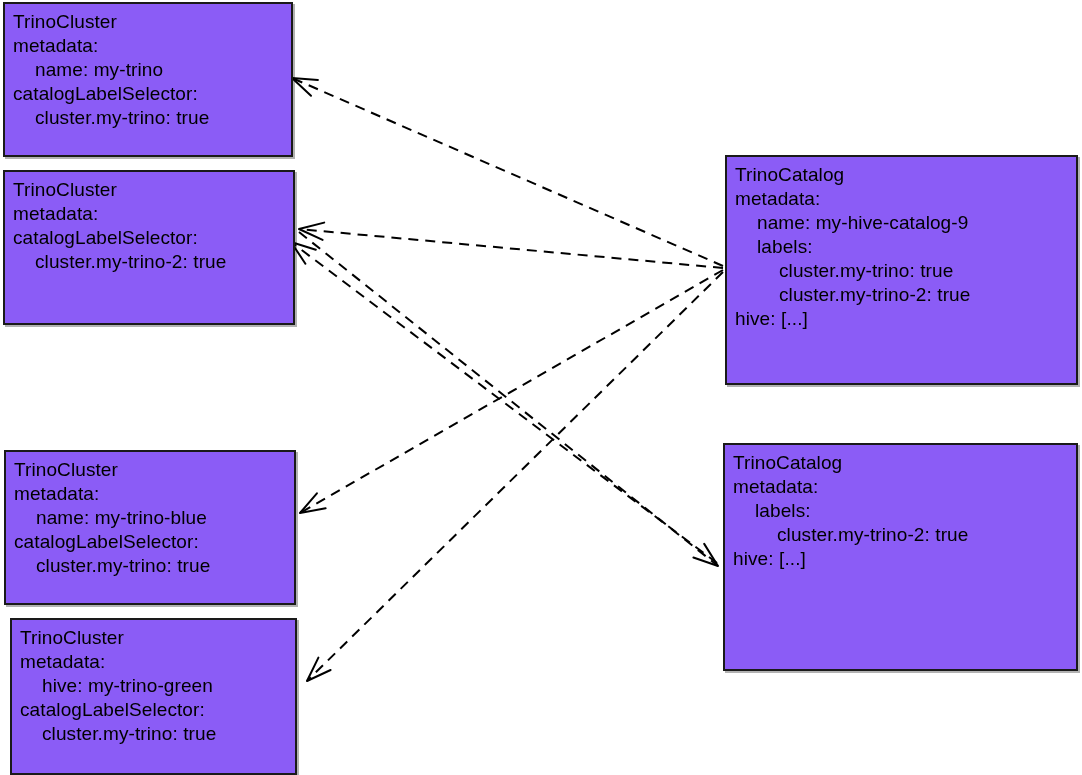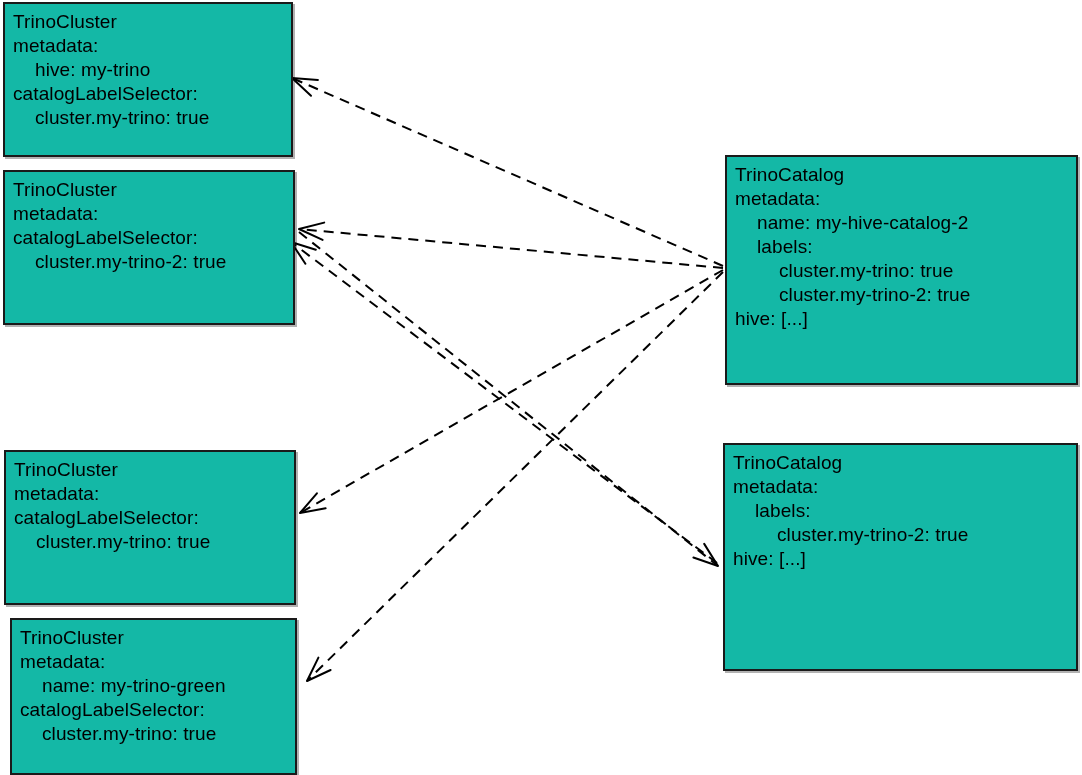--- a/index.html
+++ b/index.html
@@ -11,21 +11,21 @@
     position: relative;
     width: 1082px;
     height: 775px;
     background: #ffffff;
     overflow: hidden;
     font-family: "Liberation Sans", sans-serif;
   }
   .node {
     position: absolute;
     box-sizing: border-box;
-    background: #14b8a6;
+    background: #8b5cf6;
     border: 2px solid #1a1a1a;
     box-shadow: 2px 2px 0 rgba(0,0,0,0.30);
   }
   .node-body {
     padding: 6px 0 0 8px;
   }
   .line {
     font-size: 19px;
     line-height: 24px;
     color: #000000;
@@ -74,55 +74,56 @@
         <line x1="299" y1="232" x2="718" y2="566" stroke="#000000" stroke-width="2" stroke-dasharray="10 7" fill="none"></line>
         <path d="M 693.4 557.5 L 718 566 L 704.2 543.9" stroke="#000000" stroke-width="2" fill="none" stroke-linecap="round" stroke-linejoin="round"></path>
       </g>
     </svg>
 
   <div id="nodes">
       <div class="node" style="left: 3px; top: 2px; width: 290px; height: 155px;">
         <div class="node-body">
           <div class="line ind-0">TrinoCluster</div>
           <div class="line ind-0">metadata:</div>
-          <div class="line ind-1">hive: my-trino</div>
+          <div class="line ind-1">name: my-trino</div>
           <div class="line ind-0">catalogLabelSelector:</div>
           <div class="line ind-1">cluster.my-trino: true</div>
         </div>
       </div>
       <div class="node" style="left: 3px; top: 170px; width: 292px; height: 155px;">
         <div class="node-body">
           <div class="line ind-0">TrinoCluster</div>
           <div class="line ind-0">metadata:</div>
           <div class="line ind-0">catalogLabelSelector:</div>
           <div class="line ind-1">cluster.my-trino-2: true</div>
         </div>
       </div>
       <div class="node" style="left: 4px; top: 450px; width: 292px; height: 155px;">
         <div class="node-body">
           <div class="line ind-0">TrinoCluster</div>
           <div class="line ind-0">metadata:</div>
+          <div class="line ind-1">name: my-trino-blue</div>
           <div class="line ind-0">catalogLabelSelector:</div>
           <div class="line ind-1">cluster.my-trino: true</div>
         </div>
       </div>
       <div class="node" style="left: 10px; top: 618px; width: 287px; height: 157px;">
         <div class="node-body">
           <div class="line ind-0">TrinoCluster</div>
           <div class="line ind-0">metadata:</div>
-          <div class="line ind-1">name: my-trino-green</div>
+          <div class="line ind-1">hive: my-trino-green</div>
           <div class="line ind-0">catalogLabelSelector:</div>
           <div class="line ind-1">cluster.my-trino: true</div>
         </div>
       </div>
       <div class="node" style="left: 725px; top: 155px; width: 353px; height: 230px;">
         <div class="node-body">
           <div class="line ind-0">TrinoCatalog</div>
           <div class="line ind-0">metadata:</div>
-          <div class="line ind-1">name: my-hive-catalog-2</div>
+          <div class="line ind-1">name: my-hive-catalog-9</div>
           <div class="line ind-1">labels:</div>
           <div class="line ind-2">cluster.my-trino: true</div>
           <div class="line ind-2">cluster.my-trino-2: true</div>
           <div class="line ind-0">hive: [...]</div>
         </div>
       </div>
       <div class="node" style="left: 723px; top: 443px; width: 355px; height: 228px;">
         <div class="node-body">
           <div class="line ind-0">TrinoCatalog</div>
           <div class="line ind-0">metadata:</div>

